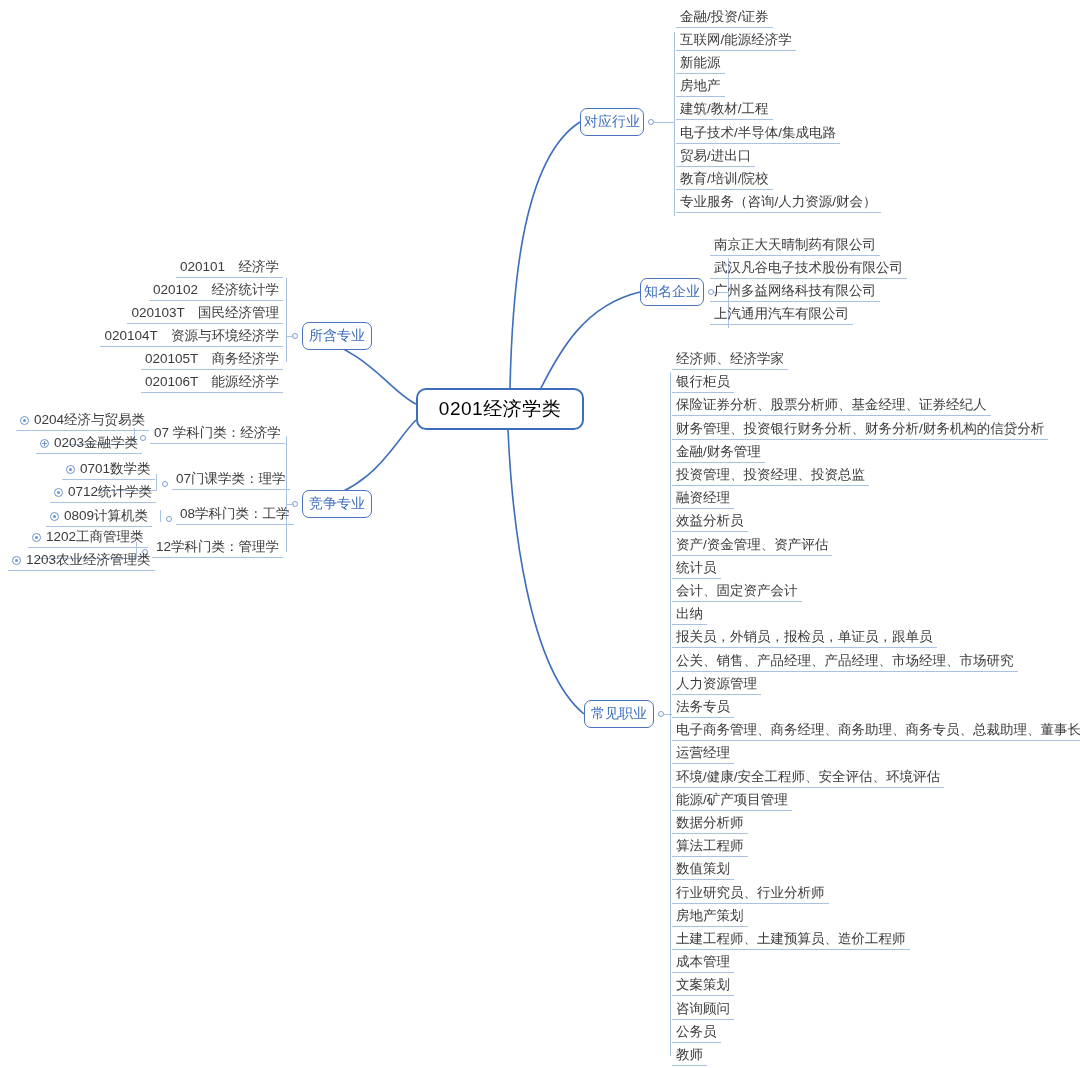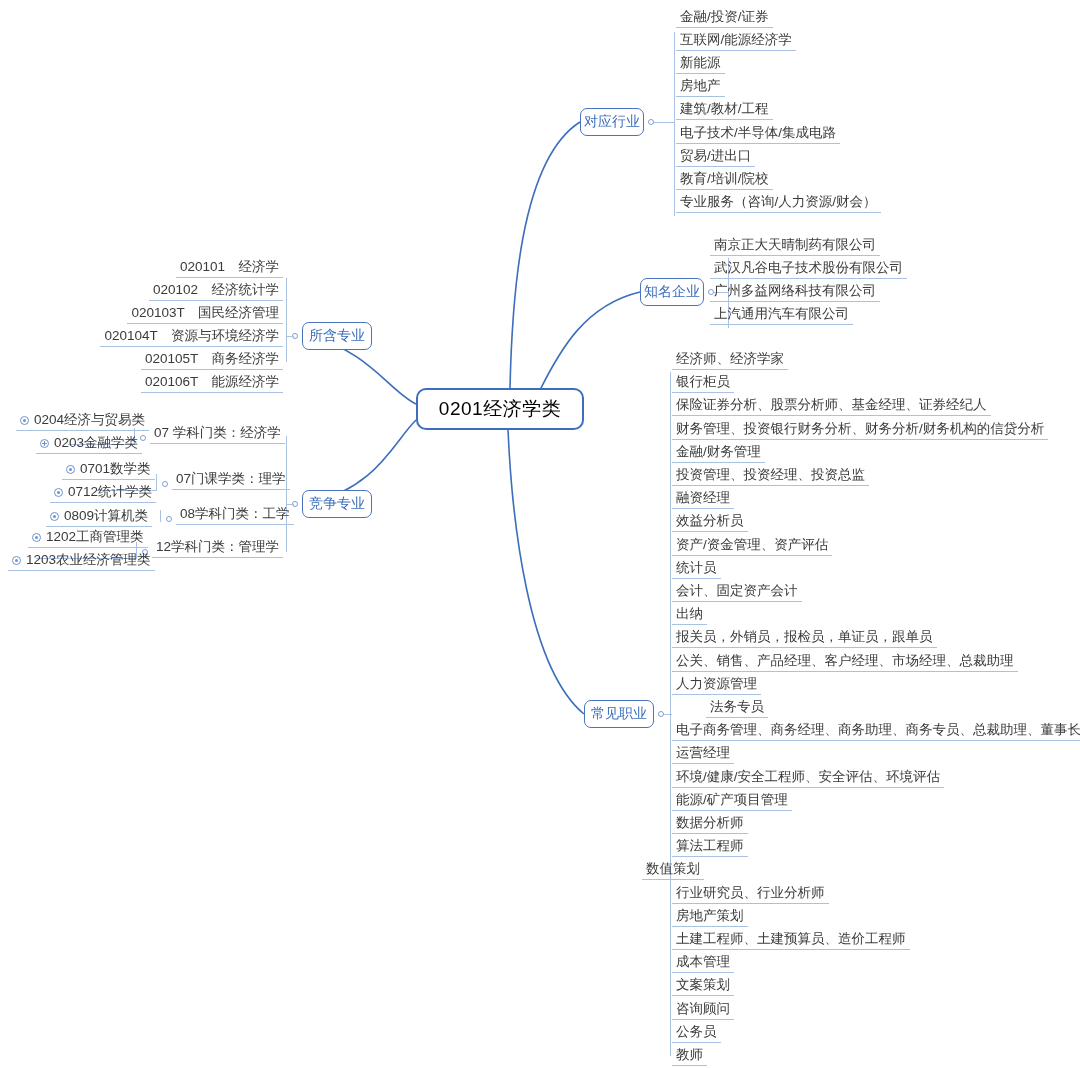--- a/index.html
+++ b/index.html
@@ -199,30 +199,30 @@
       <div class="leaf leaf-r" style="left: 672px; top: 419.6px;">财务管理、投资银行财务分析、财务分析/财务机构的信贷分析</div>
       <div class="leaf leaf-r" style="left: 672px; top: 442.8px;">金融/财务管理</div>
       <div class="leaf leaf-r" style="left: 672px; top: 466px;">投资管理、投资经理、投资总监</div>
       <div class="leaf leaf-r" style="left: 672px; top: 489.2px;">融资经理</div>
       <div class="leaf leaf-r" style="left: 672px; top: 512.4px;">效益分析员</div>
       <div class="leaf leaf-r" style="left: 672px; top: 535.6px;">资产/资金管理、资产评估</div>
       <div class="leaf leaf-r" style="left: 672px; top: 558.8px;">统计员</div>
       <div class="leaf leaf-r" style="left: 672px; top: 582px;">会计、固定资产会计</div>
       <div class="leaf leaf-r" style="left: 672px; top: 605.2px;">出纳</div>
       <div class="leaf leaf-r" style="left: 672px; top: 628.4px;">报关员，外销员，报检员，单证员，跟单员</div>
-      <div class="leaf leaf-r" style="left: 672px; top: 651.6px;">公关、销售、产品经理、客户经理、市场经理、总裁助理</div>
+      <div class="leaf leaf-r" style="left: 672px; top: 651.6px;">公关、销售、产品经理、产品经理、市场经理、市场研究</div>
       <div class="leaf leaf-r" style="left: 672px; top: 674.8px;">人力资源管理</div>
-      <div class="leaf leaf-r" style="left: 706px; top: 698px; text-align: right;">法务专员</div>
+      <div class="leaf leaf-r" style="left: 672px; top: 698px; text-align: right;">法务专员</div>
       <div class="leaf leaf-r" style="left: 672px; top: 721.2px;">电子商务管理、商务经理、商务助理、商务专员、总裁助理、董事长助理</div>
       <div class="leaf leaf-r" style="left: 672px; top: 744.4px;">运营经理</div>
       <div class="leaf leaf-r" style="left: 672px; top: 767.6px;">环境/健康/安全工程师、安全评估、环境评估</div>
       <div class="leaf leaf-r" style="left: 672px; top: 790.8px;">能源/矿产项目管理</div>
       <div class="leaf leaf-r" style="left: 672px; top: 814px;">数据分析师</div>
       <div class="leaf leaf-r" style="left: 672px; top: 837.2px;">算法工程师</div>
-      <div class="leaf leaf-r" style="left: 642px; top: 860.4px;">数值策划</div>
+      <div class="leaf leaf-r" style="left: 672px; top: 860.4px;">数值策划</div>
       <div class="leaf leaf-r" style="left: 672px; top: 883.6px;">行业研究员、行业分析师</div>
       <div class="leaf leaf-r" style="left: 672px; top: 906.8px;">房地产策划</div>
       <div class="leaf leaf-r" style="left: 672px; top: 930px;">土建工程师、土建预算员、造价工程师</div>
       <div class="leaf leaf-r" style="left: 672px; top: 953.2px;">成本管理</div>
       <div class="leaf leaf-r" style="left: 672px; top: 976.4px;">文案策划</div>
       <div class="leaf leaf-r" style="left: 672px; top: 999.6px;">咨询顾问</div>
       <div class="leaf leaf-r" style="left: 672px; top: 1022.8px;">公务员</div>
       <div class="leaf leaf-r" style="left: 672px; top: 1046px;">教师</div>
     </div>
 

